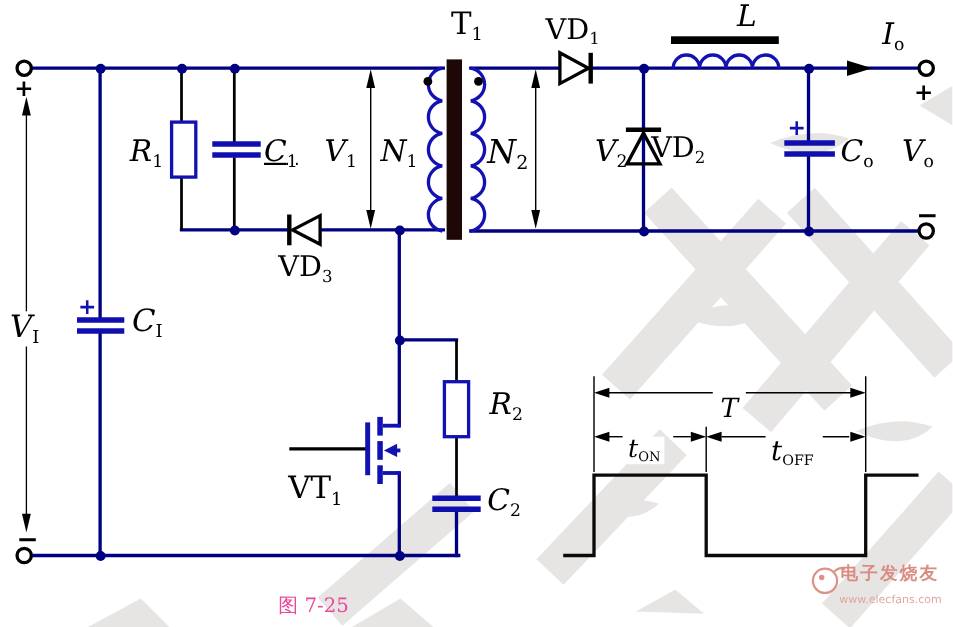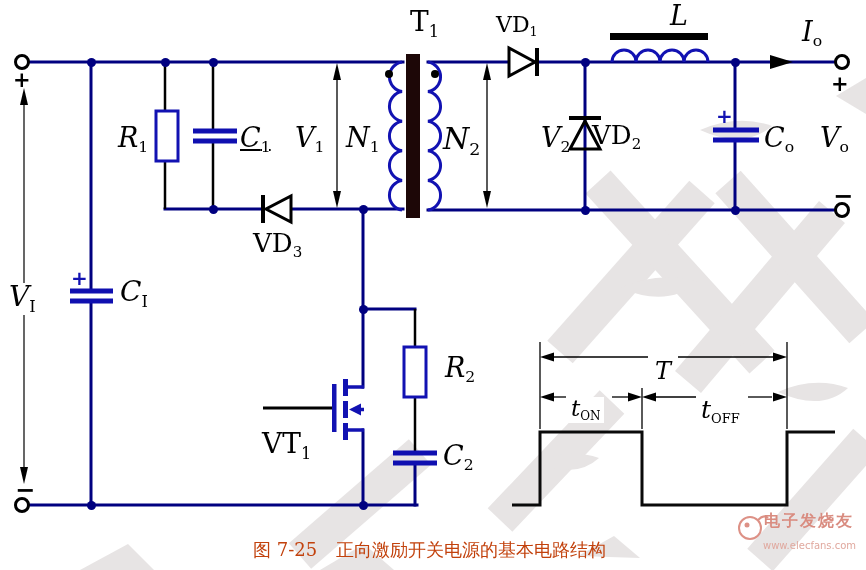--- a/index.html
+++ b/index.html
@@ -12,21 +12,21 @@
   .lbl.bgw{background:#fff;padding:0 3px;margin-top:15px;}
   .sign{position:absolute;font-weight:bold;z-index:30;line-height:1;
         font-family:"DejaVu Sans","Liberation Sans",sans-serif;}
   .blue{color:#1212b2;}
   .blk{color:#000;}
   .term{position:absolute;width:10px;height:10px;border:3px solid #000;border-radius:50%;
         background:#fff;z-index:25;}
   .dot{position:absolute;width:9px;height:9px;background:#000080;border-radius:50%;z-index:24;}
   .pdot{position:absolute;width:8px;height:8px;background:#000;border-radius:50%;z-index:24;}
   .core{position:absolute;left:406px;top:54px;width:14px;height:164px;background:#1d0707;z-index:22;}
-  .caption{position:absolute;top:538px;font-size:18px;color:#c2410c;z-index:30;
+  .caption{position:absolute;top:538px;font-size:18px;color:#ec4899;z-index:30;
            font-family:"DejaVu Serif","Liberation Serif",serif;}
   .brand{position:absolute;left:764px;top:511px;font-size:16px;font-weight:bold;color:#d98c80;
          letter-spacing:2px;z-index:30;font-family:"DejaVu Sans","Liberation Sans",sans-serif;}
   .site{position:absolute;left:763px;top:540px;font-size:10px;color:#e0a89e;z-index:30;
         font-family:"DejaVu Sans","Liberation Sans",sans-serif;}
 </style>
 </head>
 <body>
 
 <div id="stage">
@@ -211,21 +211,21 @@
   <div class="term" style="left:834px;top:202px;"></div>
 
   <span class="sign blk" style="left:13px;top:70px;font-size:21px;">+</span>
   <span class="sign blk" style="left:15px;top:478px;font-size:24px;">−</span>
   <span class="sign blk" style="left:831px;top:74px;font-size:21px;">+</span>
   <span class="sign blk" style="left:833px;top:184px;font-size:24px;">−</span>
   <span class="sign blue" style="left:71px;top:268px;font-size:20px;">+</span>
   <span class="sign blue" style="left:716px;top:106px;font-size:20px;">+</span>
 
   <span class="lbl" style="left:410px;top:8px;font-size:28px;"><span>T</span><sub>1</sub></span>
-  <span class="lbl" style="left:496px;top:14px;font-size:22px;"><span>VD</span><sub>1</sub></span>
+  <span class="lbl" style="left:496px;top:14px;font-size:26px;"><span>VD</span><sub>1</sub></span>
   <span class="lbl" style="left:670px;top:2px;font-size:27px;"><i>L</i></span>
   <span class="lbl" style="left:774px;top:18px;font-size:27px;margin-left:28px;"><i>I</i><sub>o</sub></span>
   <span class="lbl" style="left:118px;top:124px;font-size:27px;"><i>R</i><sub>1</sub></span>
   <span class="lbl" style="left:240px;top:124px;font-size:27px;text-decoration:underline;"><i>C</i><sub>1</sub></span>
   <span class="lbl" style="left:295px;top:124px;font-size:27px;"><i>V</i><sub>1</sub></span>
   <span class="lbl" style="left:346px;top:124px;font-size:27px;"><i>N</i><sub>1</sub></span>
   <span class="lbl" style="left:443px;top:124px;font-size:30px;"><i>N</i><sub>2</sub></span>
   <span class="lbl" style="left:497px;top:124px;font-size:27px;margin-left:44px;"><i>V</i><sub>2</sub></span>
   <span class="lbl" style="left:592px;top:122px;font-size:26px;"><span>VD</span><sub>2</sub></span>
   <span class="lbl" style="left:764px;top:124px;font-size:27px;"><i>C</i><sub>o</sub></span>
@@ -235,18 +235,17 @@
   <span class="lbl" style="left:120px;top:278px;font-size:28px;"><i>C</i><sub>I</sub></span>
   <span class="lbl" style="left:445px;top:354px;font-size:27px;"><i>R</i><sub>2</sub></span>
   <span class="lbl" style="left:443px;top:442px;font-size:27px;"><i>C</i><sub>2</sub></span>
   <span class="lbl" style="left:262px;top:430px;font-size:28px;"><span>VT</span><sub>1</sub></span>
 
   <span class="lbl bgw" style="left:652px;top:344px;font-size:24px;"><i>T</i></span>
   <span class="lbl bgw" style="left:568px;top:382px;font-size:23px;"><i>t</i><sub style="font-size:0.52em">ON</sub></span>
   <span class="lbl bgw" style="left:698px;top:382px;font-size:25px;"><i>t</i><sub style="font-size:0.52em">OFF</sub></span>
 
   <span class="caption" style="left:253px;">图 7-25</span>
-  <span class="caption" style="left:336px;">正向激励开关电源的基本电路结构</span>
 
   <span class="brand">电子发烧友</span>
   <span class="site">www.elecfans.com</span>
 
 </div>
 
 </body></html>

